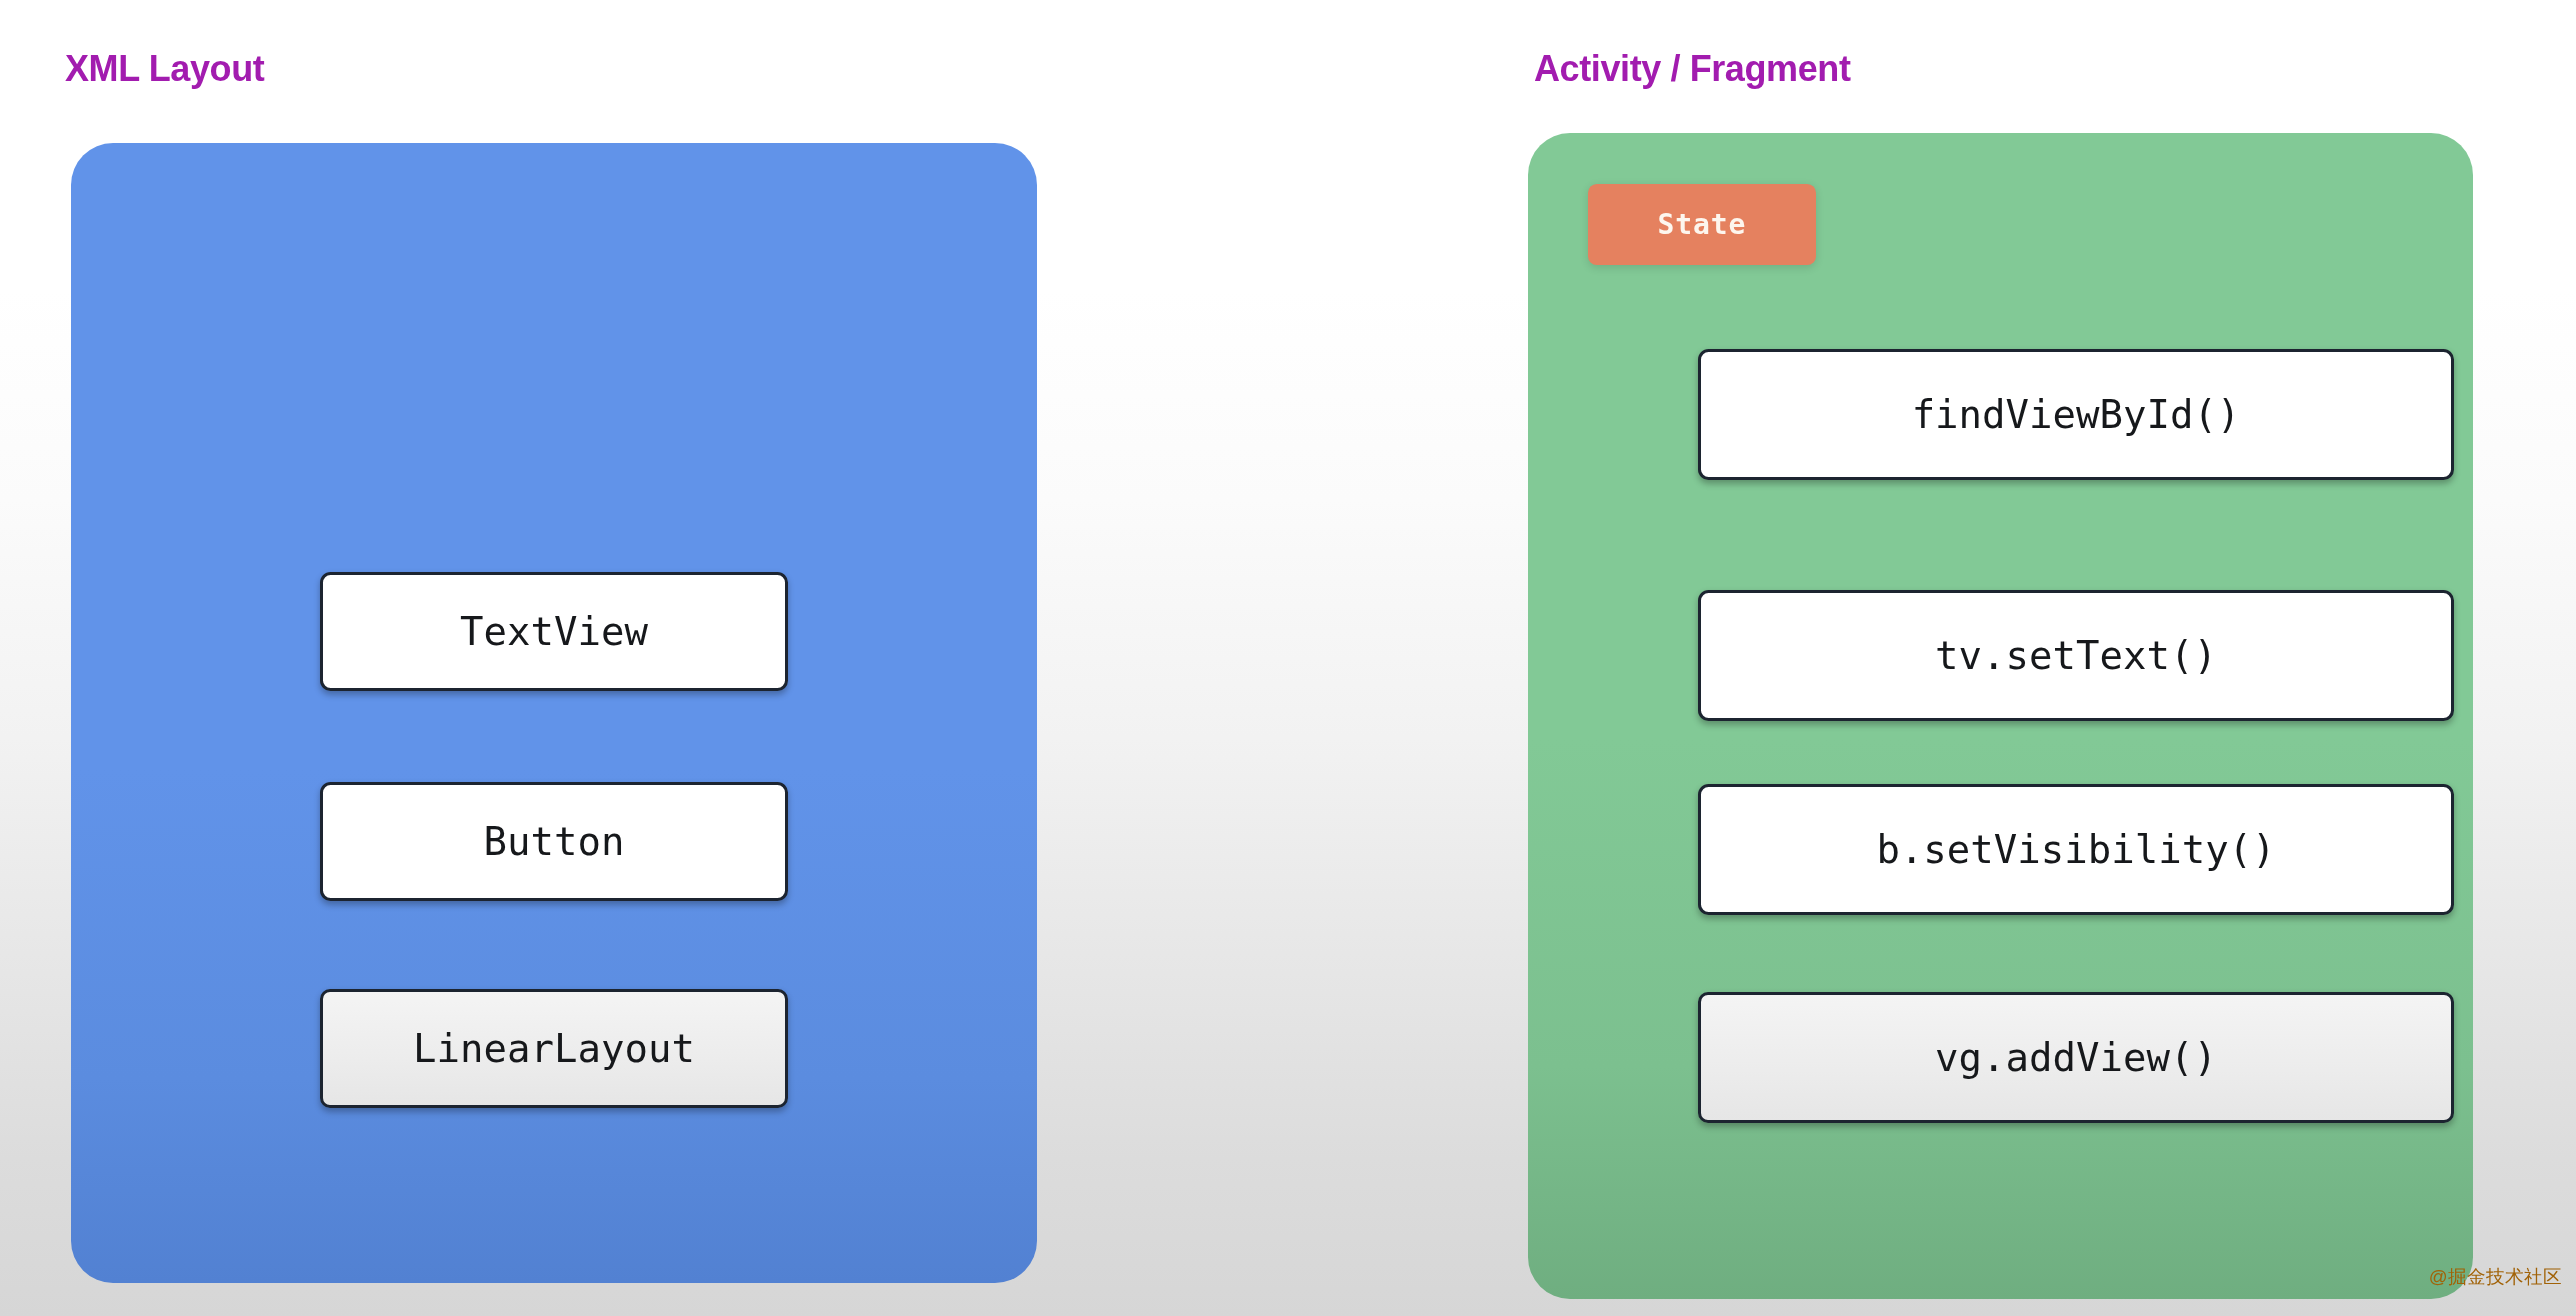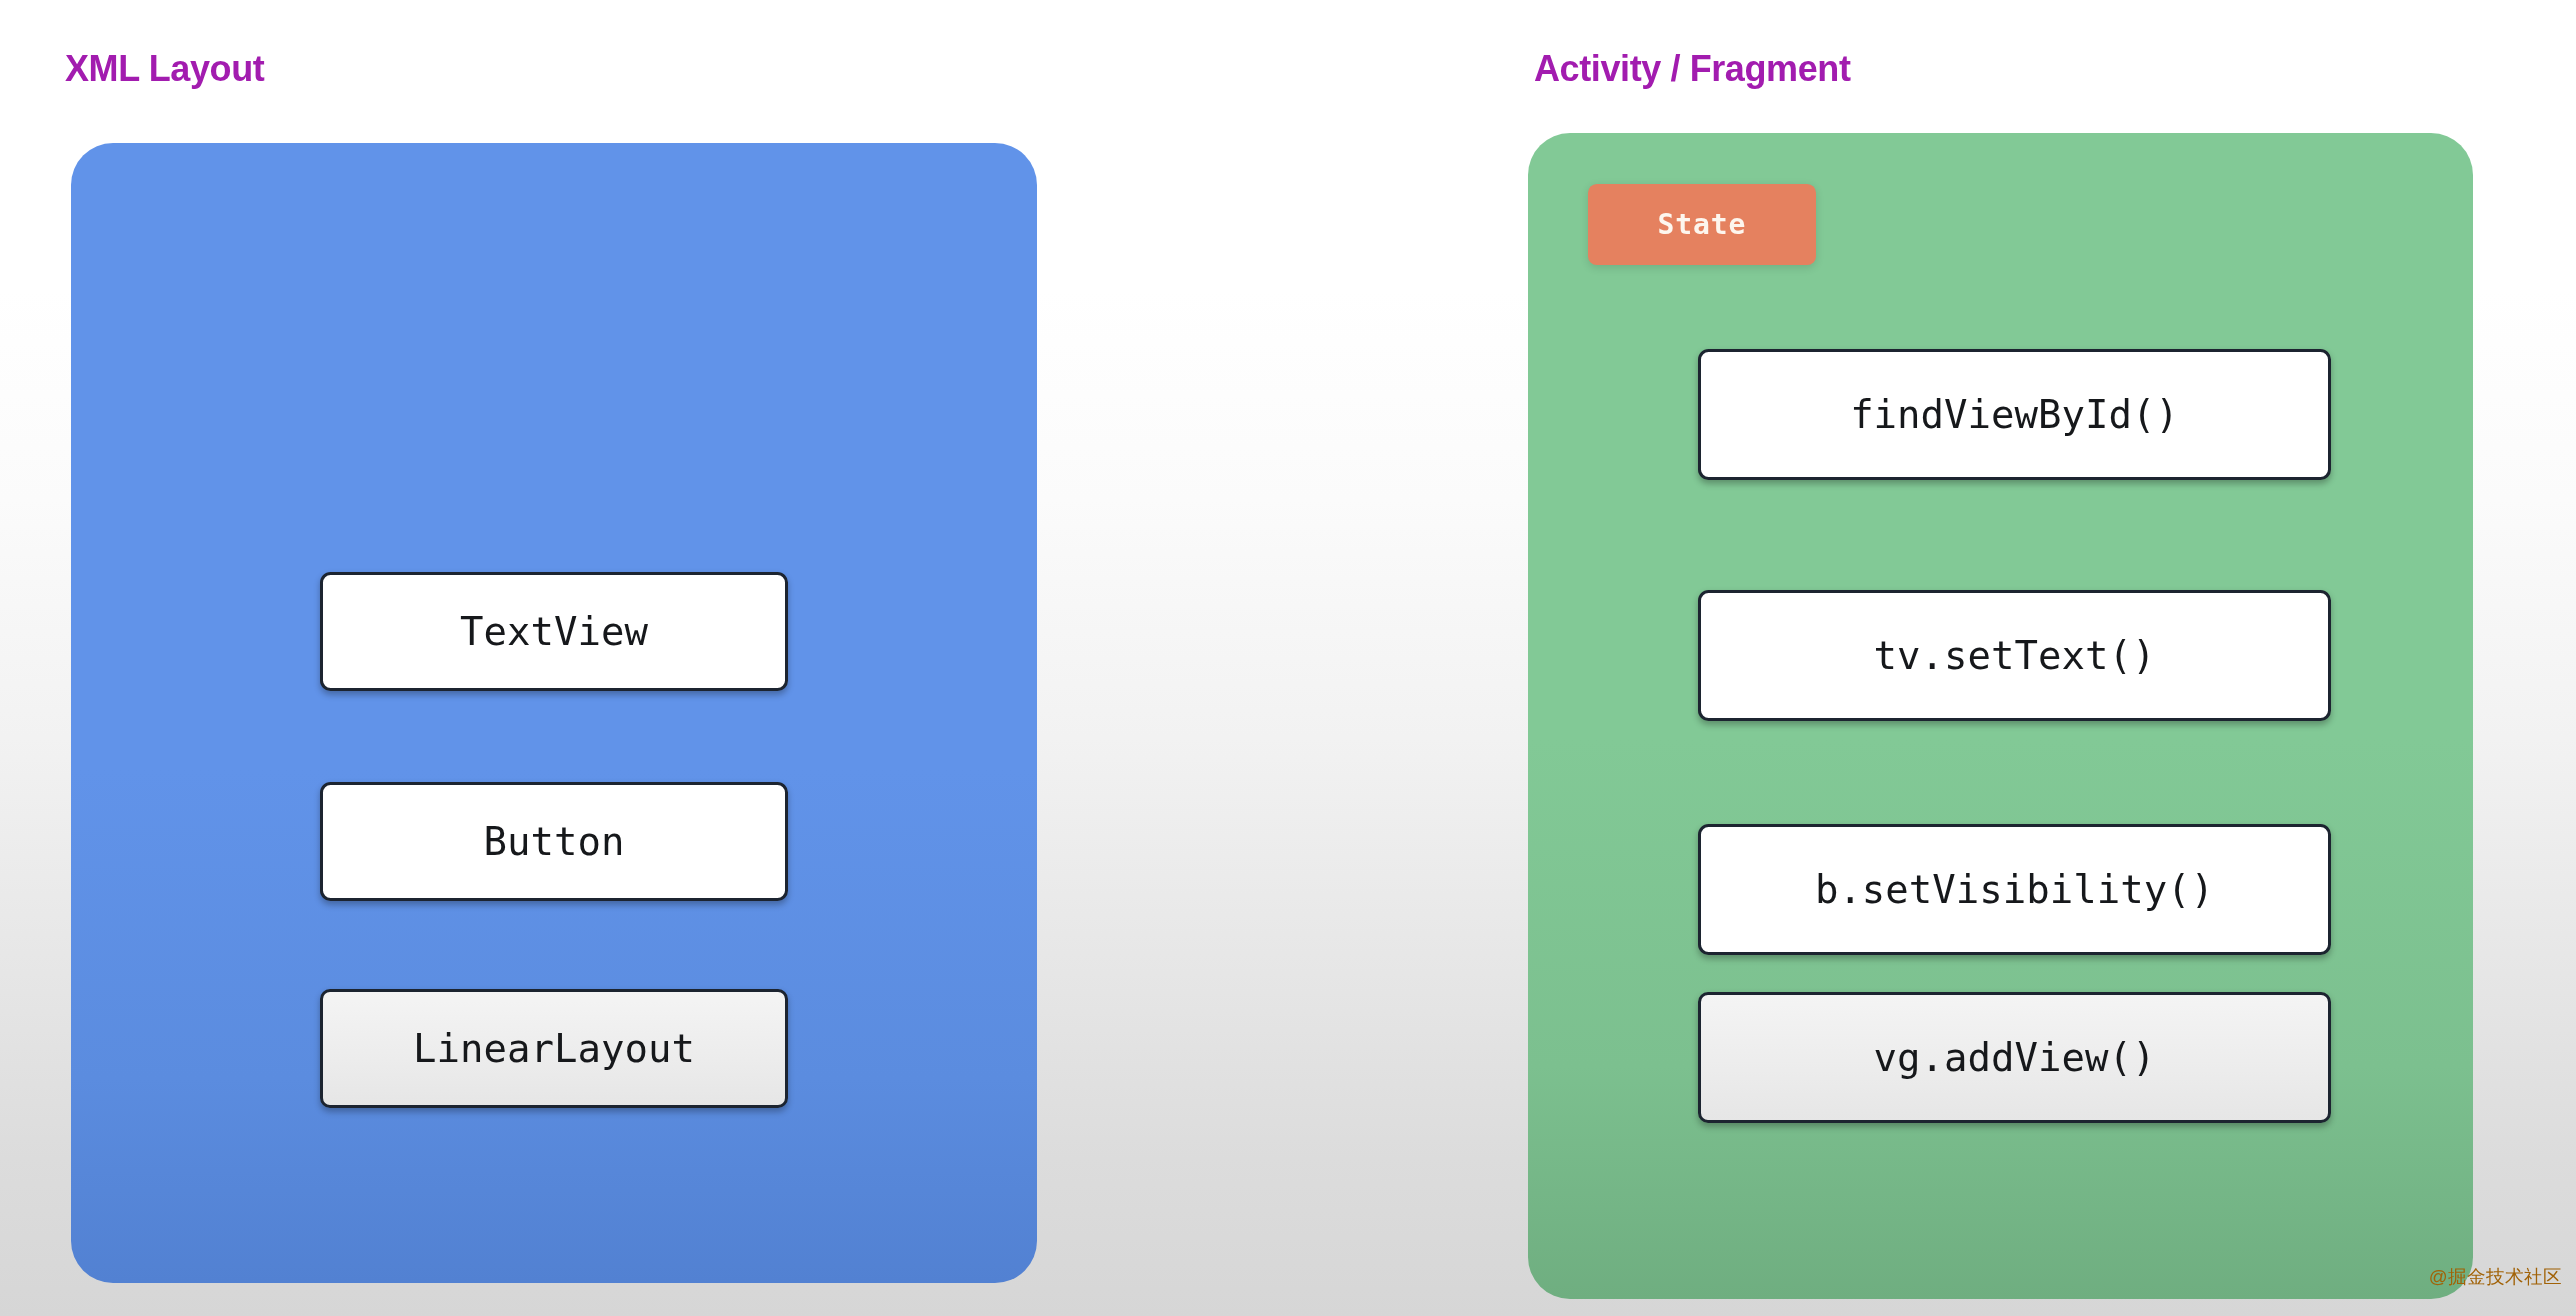--- a/index.html
+++ b/index.html
@@ -113,26 +113,26 @@
     width: 468px;
     height: 119px;
   }
   #node-textview     { top: 572px; }
   #node-button       { top: 782px; }
   #node-linearlayout { top: 989px; }
 
   
   .node.right {
     left: 1698px;
-    width: 633px;
+    width: 756px;
     height: 131px;
   }
   #node-findviewbyid   { top: 349px; }
   #node-settext        { top: 590px; }
-  #node-setvisibility  { top: 824px; }
+  #node-setvisibility  { top: 784px; }
   #node-addview        { top: 992px; }
 
   
   #watermark {
     position: absolute;
     right: 14px;
     bottom: 26px;
     font-size: 18.6px;
     color: #a16207;
     letter-spacing: 0.4px;

